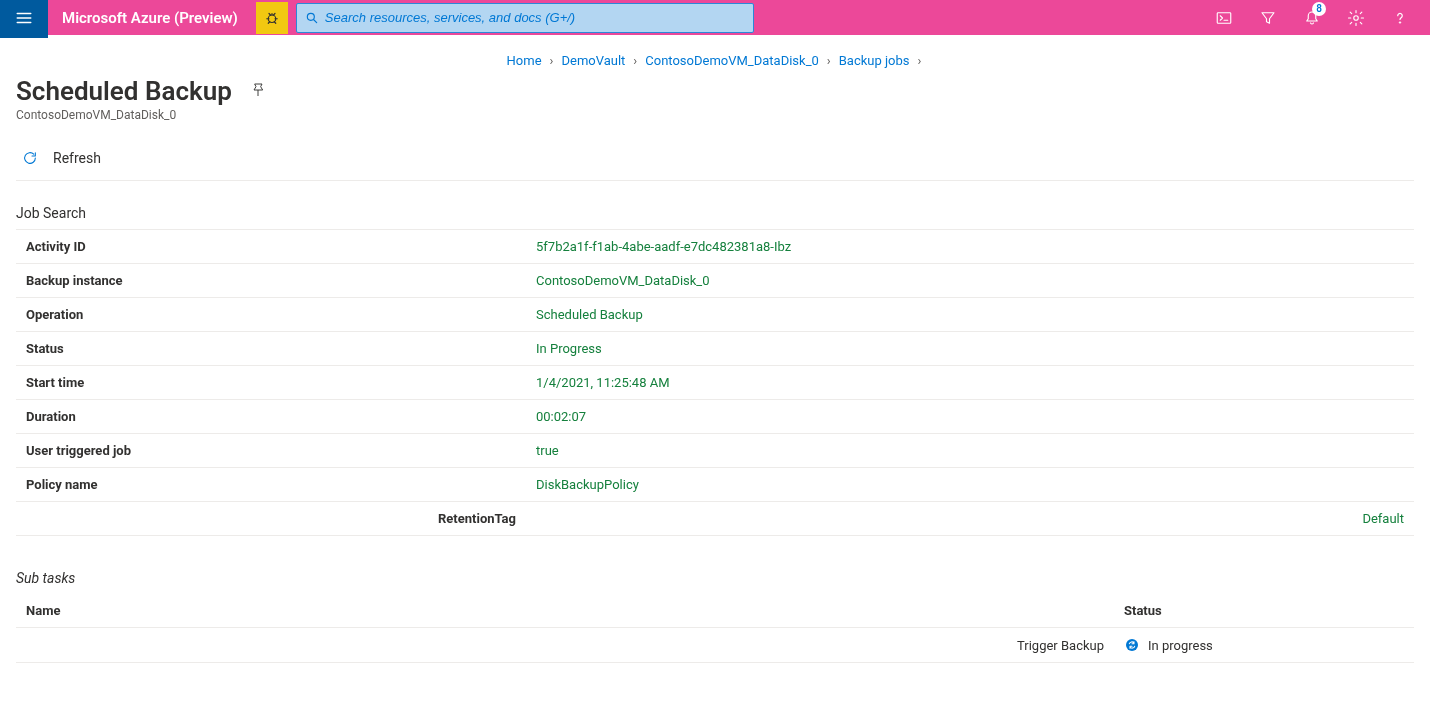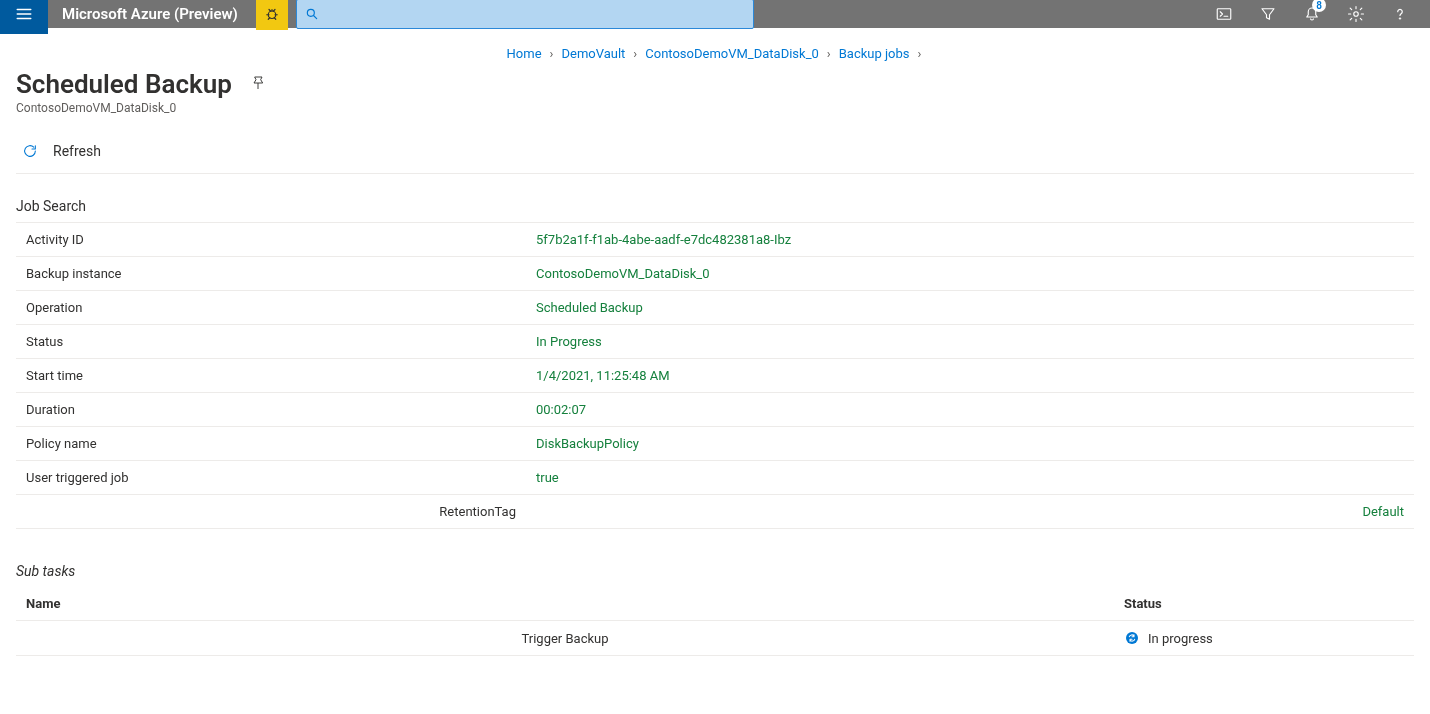--- a/index.html
+++ b/index.html
@@ -7,22 +7,22 @@
     font-family: "Segoe UI", -apple-system, BlinkMacSystemFont, Roboto, "Helvetica Neue", sans-serif;
     font-size: 13px;
     color: #323130;
     background: #ffffff;
     width: 1430px;
     height: 714px;
     overflow: hidden;
   }
   
   .top-bar {
-    height: 28px;
-    background: #737373;
+    height: 35px;
+    background: #ec4899;
     display: flex;
     align-items: center;
     color: #fff;
   }
   .hamburger {
     width: 48px;
     height: 40px;
     display: flex;
     align-items: center;
     justify-content: center;
@@ -133,33 +133,33 @@
   table.details {
     width: 100%;
     border-collapse: collapse;
   }
   table.details tr { border-top: 1px solid #edebe9; }
   table.details tr:last-child { border-bottom: 1px solid #edebe9; text-align: right; }
   table.details td {
     padding: 9px 10px;
     font-size: 13px;
   }
-  table.details td.key { font-weight: 400; width: 510px; }
+  table.details td.key { font-weight: 700; width: 510px; }
   table.details td.val { color: #15803d; }
 
   table.subtasks { width: 100%; border-collapse: collapse; margin-top: 8px; }
   table.subtasks th {
     text-align: left;
     font-size: 13px;
     font-weight: 700;
     padding: 9px 10px;
     border-bottom: 1px solid #edebe9;
   }
   table.subtasks td {
-    text-align: center;
+    text-align: right;
     font-size: 13px;
     padding: 9px 10px;
     border-bottom: 1px solid #edebe9;
   }
   .status-cell { display: flex; align-items: center; gap: 8px; }
   .status-icon { width: 16px; height: 16px; }
   .status-icon svg { width: 16px; height: 16px; }
   th.col-status, td.col-status { width: 300px; }
 </style>
 </head>
@@ -176,20 +176,21 @@
     <svg viewBox="0 0 24 24">
         <circle cx="12" cy="13" r="5" fill="none" stroke="#323130" stroke-width="1.6"></circle>
         <path d="M12 8v-2M8 6l2 2M16 6l-2 2M5 13h3M16 13h3M7 19l2-2M17 19l-2-2" stroke="#323130" stroke-width="1.6" fill="none" stroke-linecap="round"></path>
       </svg>
   </div>
   <div class="search-wrap">
     <svg viewBox="0 0 24 24">
         <circle cx="10" cy="10" r="6" fill="none" stroke="#0078d4" stroke-width="2"></circle>
         <path d="M15 15l5 5" stroke="#0078d4" stroke-width="2" stroke-linecap="round"></path>
       </svg>
+    <input type="text" placeholder="Search resources, services, and docs (G+/)" style="">
   </div>
   <div class="top-spacer"></div>
   <div class="top-icons">
     <div class="top-icon">
       <svg viewBox="0 0 24 24">
           <rect x="3" y="5" width="18" height="14" rx="1" fill="none" stroke="#fff" stroke-width="1.5"></rect>
           <path d="M7 9l3 3-3 3M12 15h5" stroke="#fff" stroke-width="1.5" fill="none" stroke-linecap="round" stroke-linejoin="round"></path>
         </svg>
     </div>
     <div class="top-icon">
@@ -272,26 +273,26 @@
         </tr>
         <tr>
           <td class="key">Start time</td>
           <td class="val">1/4/2021, 11:25:48 AM</td>
         </tr>
         <tr>
           <td class="key">Duration</td>
           <td class="val">00:02:07</td>
         </tr>
         <tr>
+          <td class="key">User triggered job</td>
+          <td class="val">true</td>
+        </tr>
+        <tr>
           <td class="key">Policy name</td>
           <td class="val">DiskBackupPolicy</td>
-        </tr>
-        <tr>
-          <td class="key">User triggered job</td>
-          <td class="val">true</td>
         </tr>
         <tr>
           <td class="key">RetentionTag</td>
           <td class="val">Default</td>
         </tr>
       </tbody>
   </table>
 
   <div class="section-label" style="margin-top:34px;font-style:italic;">Sub tasks</div>
   <table class="subtasks">

